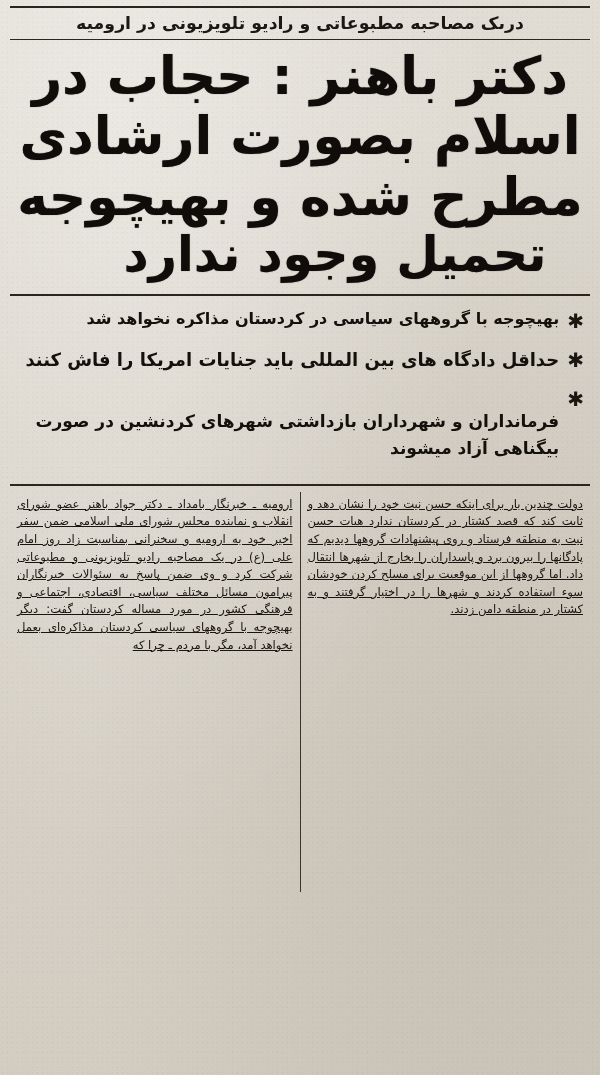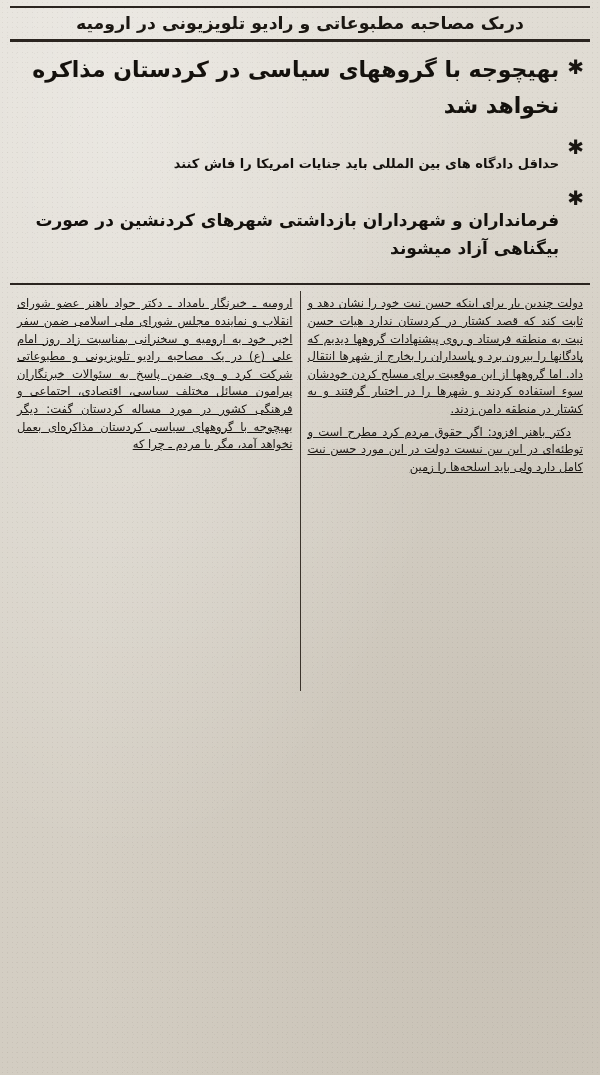--- a/index.html
+++ b/index.html
@@ -95,22 +95,22 @@
   .bullet .star {
     flex: 0 0 auto;
     font-size: 20px;
     line-height: 1.5;
     color: #1a1612;
   }
   .bullet .btxt {
     flex: 1 1 auto;
     text-align: right;
   }
-  .bullet.b1 .btxt { font-size: 22px; }
-  .bullet.b2 .btxt { font-size: 13px; margin-top: 21px; }
+  .bullet.b1 .btxt { font-size: 16px; }
+  .bullet.b2 .btxt { font-size: 18px; }
   .bullet.b3 .btxt { font-size: 17px; margin-top: 24px; }
 
   .columns {
     display: flex;
     flex-direction: row;
     gap: 0;
     margin-top: 6px;
     height: 400px;
     overflow: hidden;
   }
@@ -137,20 +137,26 @@
 <body>
 
 <div class="page">
 
   <hr class="rule">
 
   <div class="kicker">درىک مصاحبه مطبوعاتی و رادیو تلویزیونی در ارومیه</div>
 
   <hr class="rule thin">
 
+  <div class="headline">
+    <span class="hl l1">دکتر باهنر : حجاب در</span>
+    <span class="hl l2">اسلام بصورت ارشادی</span>
+    <span class="hl l3">مطرح شده و بهیچوجه</span>
+    <span class="hl l5">تحمیل وجود ندارد</span>
+  </div>
 
   <hr class="rule">
 
   <div class="bullets">
     <div class="bullet b1">
       <span class="star">✱</span>
       <span class="btxt">بهیچوجه با گروههای سیاسی در کردستان مذاکره نخواهد شد</span>
     </div>
     <div class="bullet b2">
       <span class="star">✱</span>
@@ -160,20 +166,19 @@
       <span class="star">✱</span>
       <span class="btxt">فرمانداران و شهرداران بازداشتی شهرهای کردنشین در صورت بیگناهی آزاد میشوند</span>
     </div>
   </div>
 
   <hr class="rule">
 
   <div class="columns">
     <div class="col">
       <p>دولت چندین بار برای اینکه حسن نیت خود را نشان دهد و ثابت کند که قصد کشتار در کردستان ندارد هیات حسن نیت به منطقه فرستاد و روی پیشنهادات گروهها دیدیم که پادگانها را بیرون برد و پاسداران را بخارج از شهرها انتقال داد. اما گروهها از این موقعیت برای مسلح کردن خودشان سوء استفاده کردند و شهرها را در اختیار گرفتند و به کشتار در منطقه دامن زدند.</p>
-      <p class="indent">دکتر باهنر افزود: اگر حقوق مردم کرد مطرح است و توطئه‌ای در این بین نیست دولت در این مورد حسن نیت کامل دارد ولی باید اسلحه‌ها را زمین</p>
     </div>
     <div class="col">
       <p>ارومیه ـ خبرنگار بامداد ـ دکتر جواد باهنر عضو شورای انقلاب و نماینده مجلس شورای ملی اسلامی ضمن سفر اخیر خود به ارومیه و سخنرانی بمناسبت زاد روز امام علی (ع) در یک مصاحبه رادیو تلویزیونی و مطبوعاتی شرکت کرد و وی ضمن پاسخ به سئوالات خبرنگاران پیرامون مسائل مختلف سیاسی، اقتصادی، اجتماعی و فرهنگی کشور در مورد مساله کردستان گفت: دیگر بهیچوجه با گروههای سیاسی کردستان مذاکره‌ای بعمل نخواهد آمد، مگر با مردم ـ چرا که</p>
     </div>
   </div>
 
 </div>
 
 </body></html>

